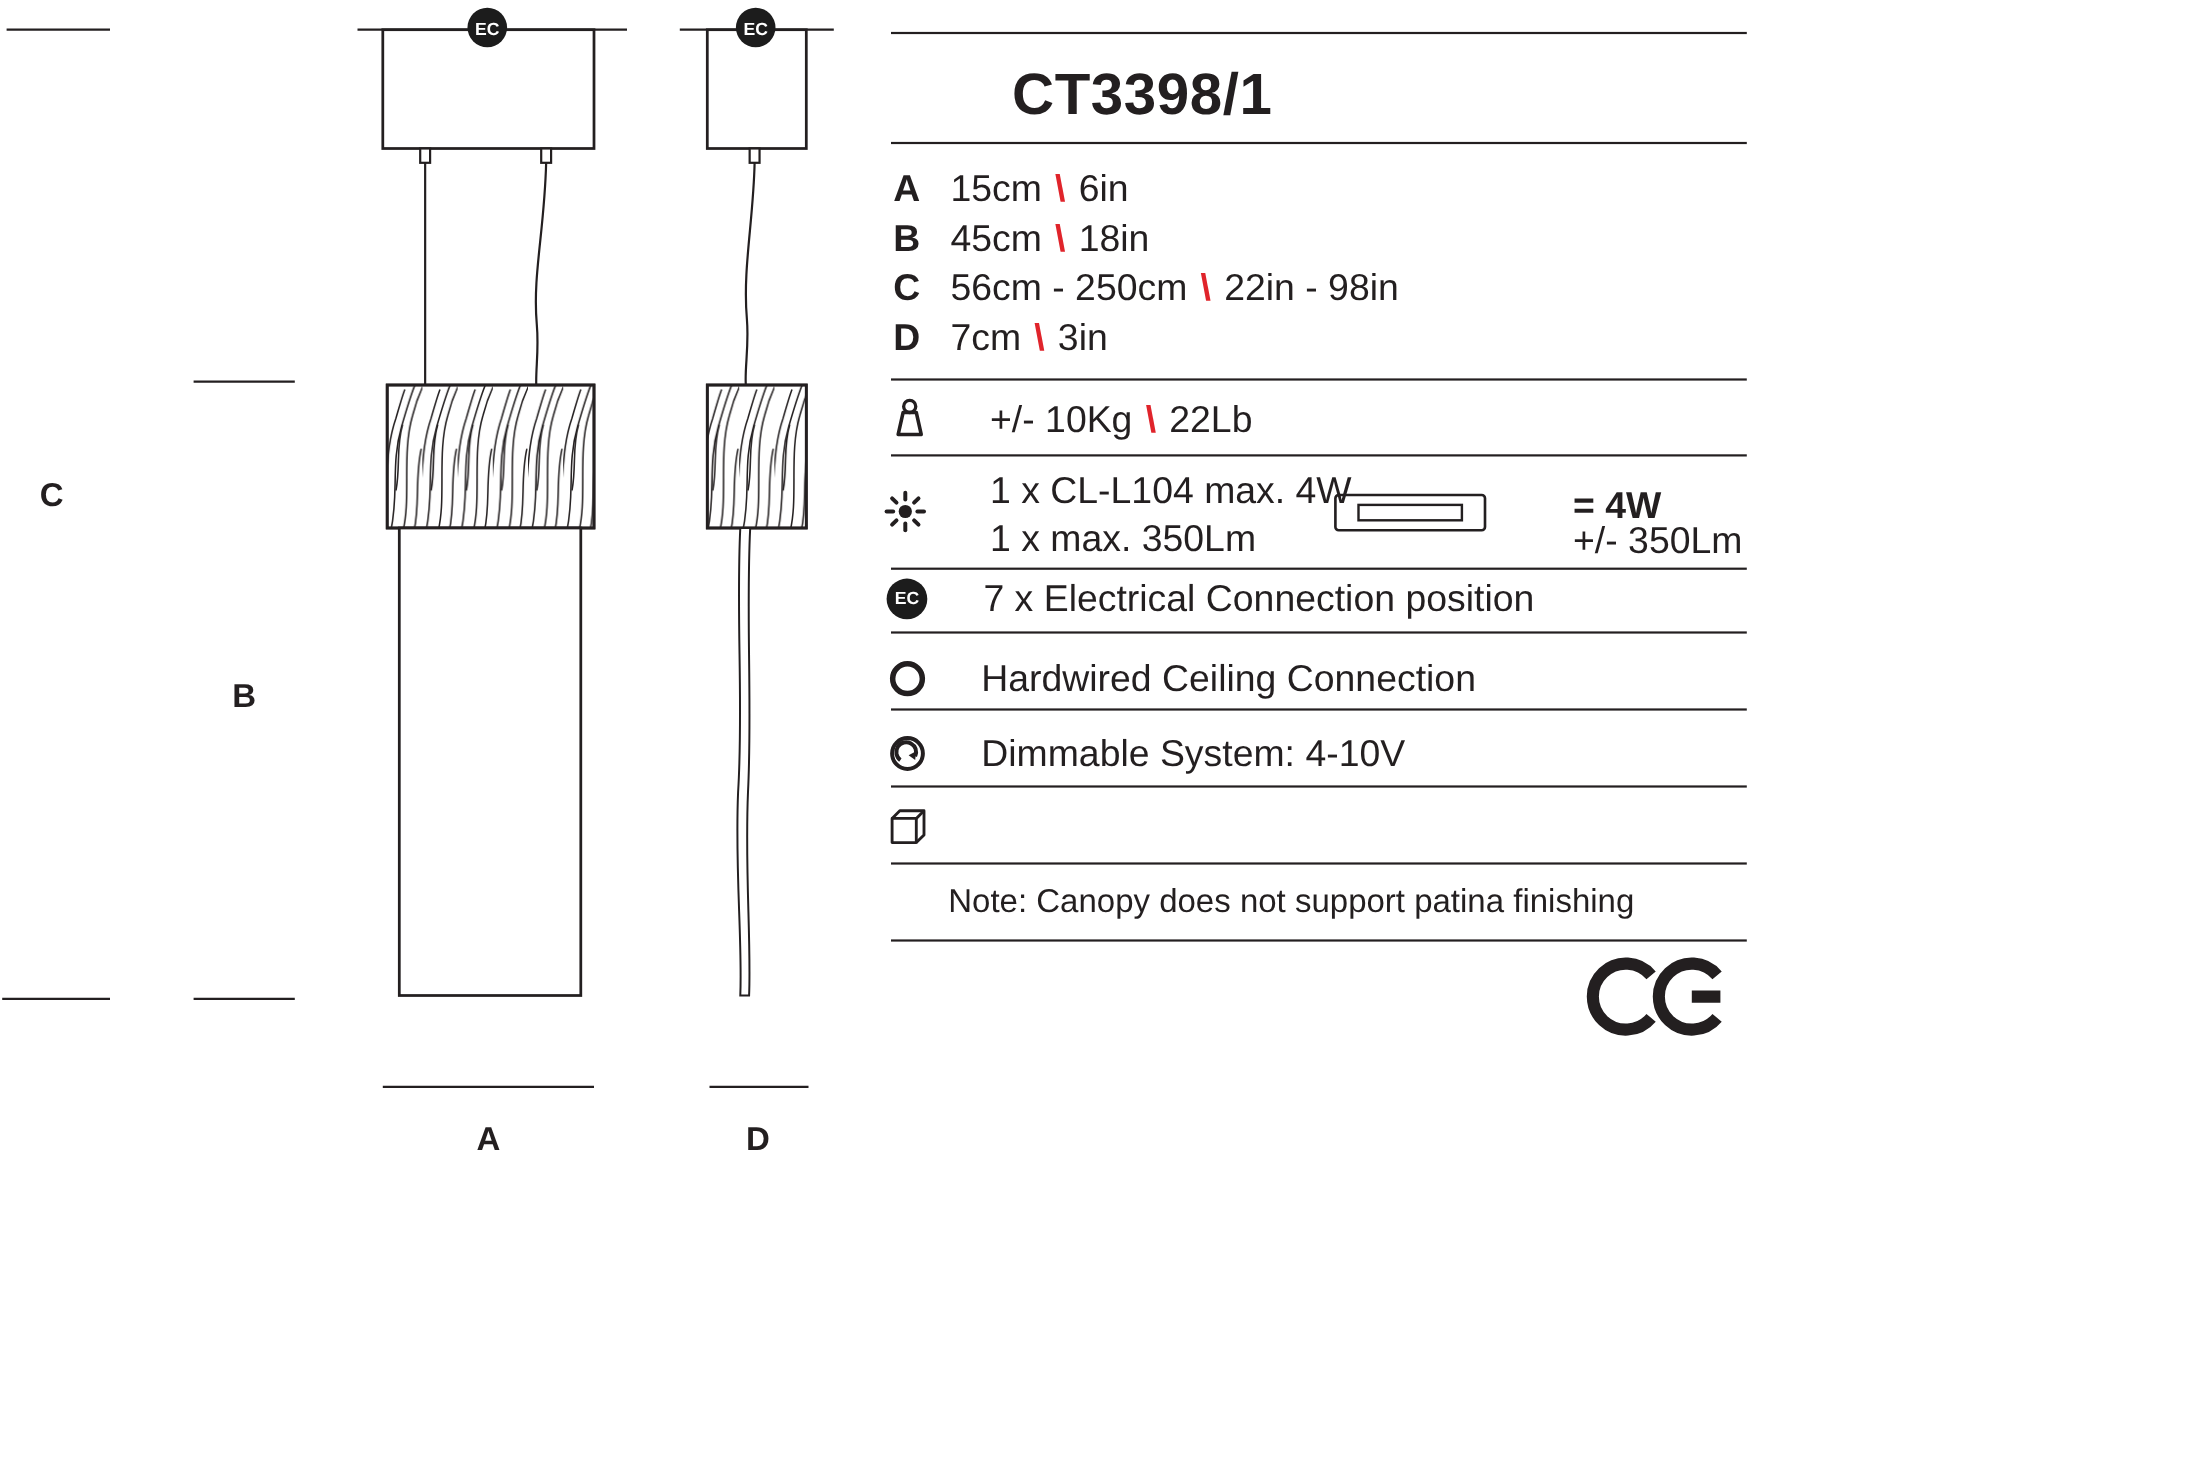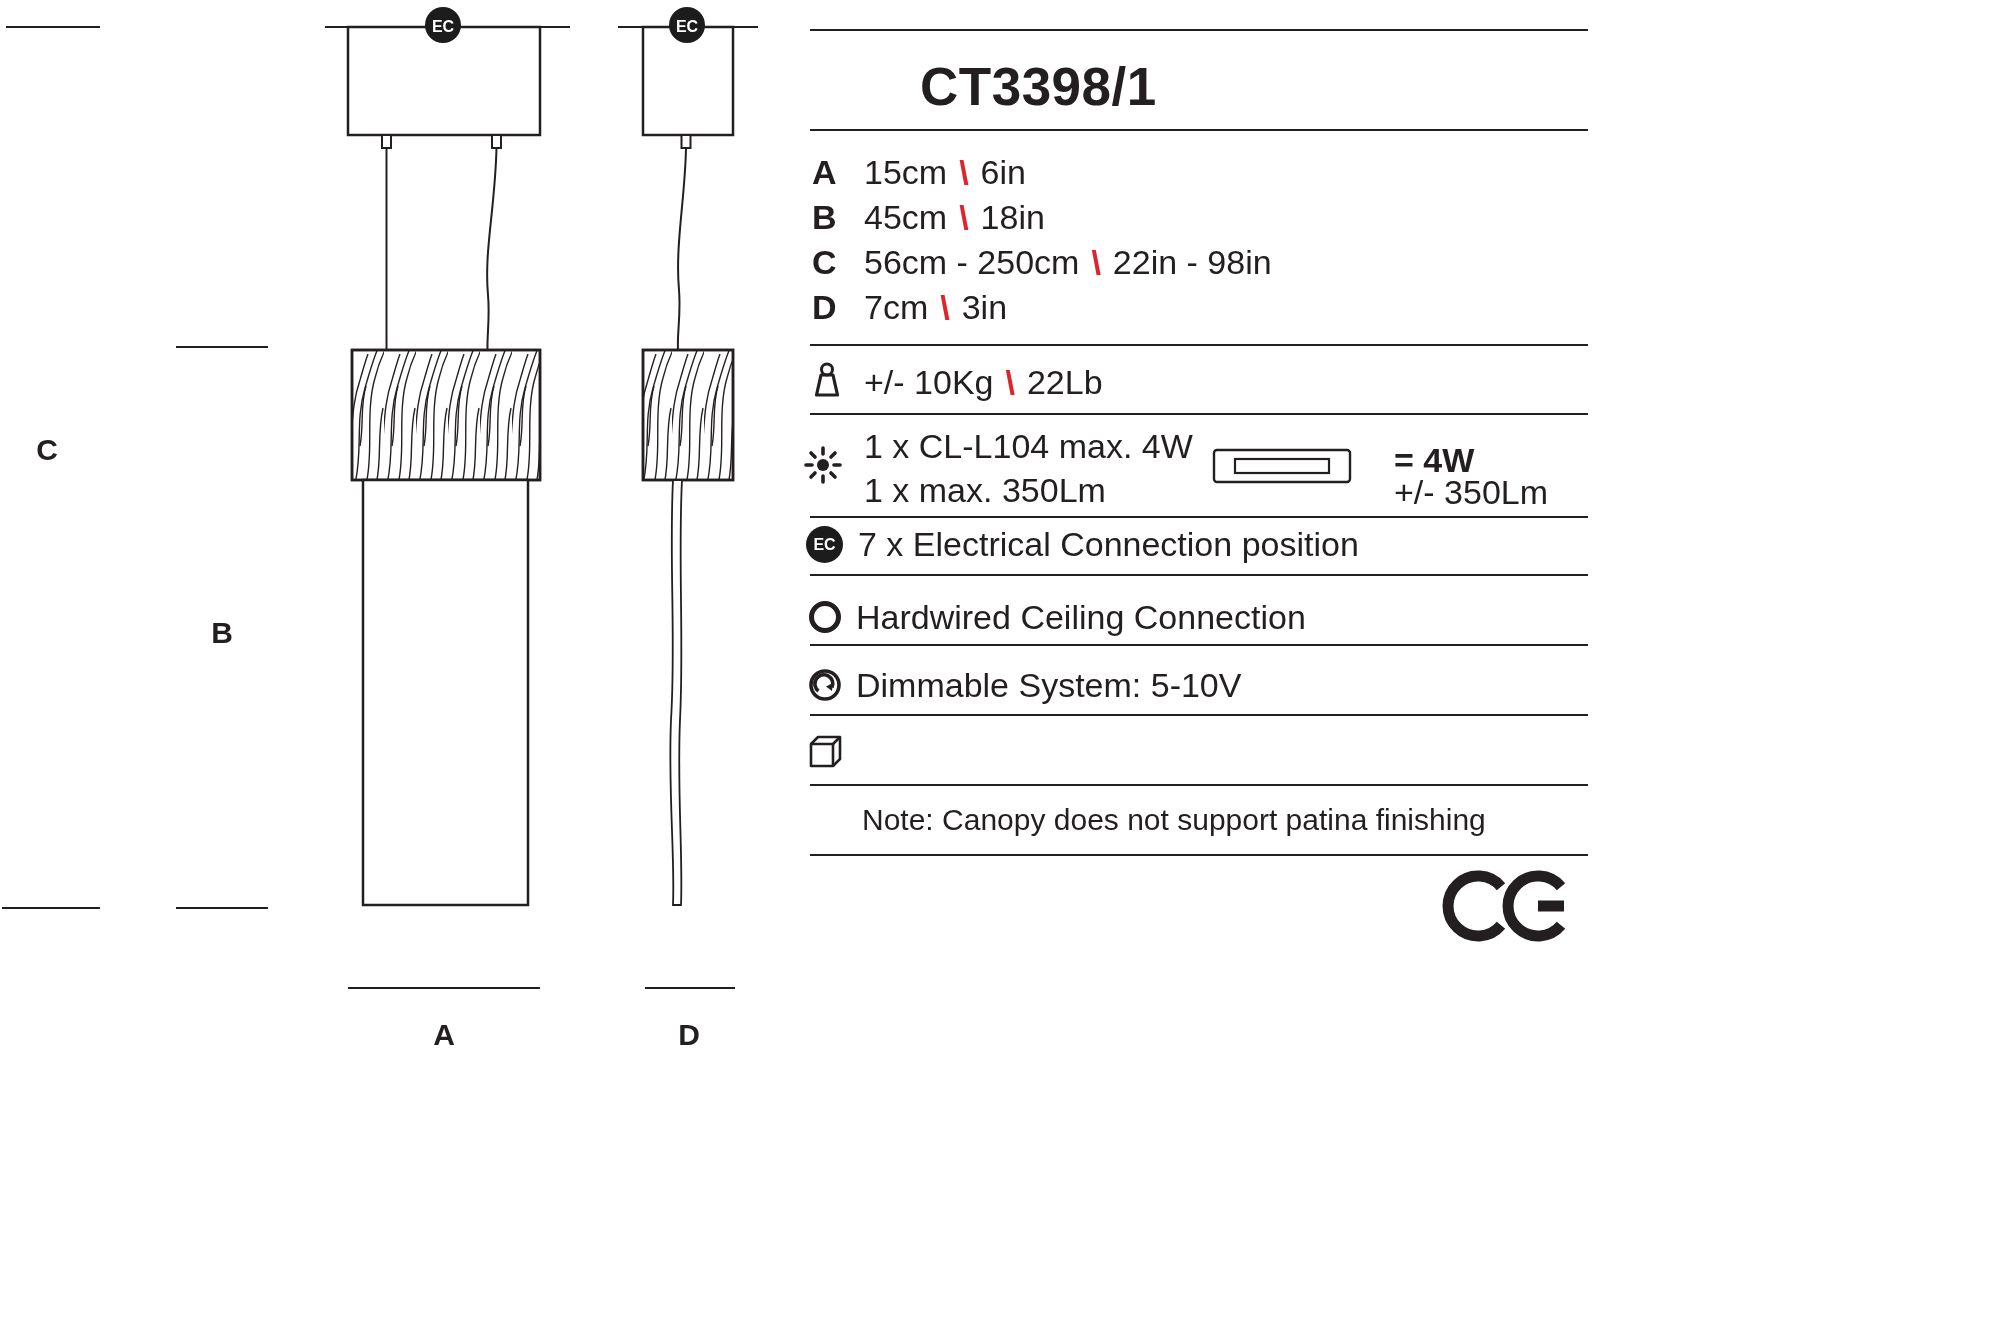--- a/index.html
+++ b/index.html
@@ -8,21 +8,21 @@
   .stage { position:relative; width:1588px; height:1335px; background:#fff; overflow:hidden; }
   .abs { position:absolute; }
 
   
   .rule { position:absolute; left:810px; width:1184px; height:0; border-top:2px solid #231f20; }
   .title { position:absolute; left:920px; top:56px; font-size:53px; font-weight:700; letter-spacing:.5px; }
   .dims { position:absolute; left:812px; top:150px; }
   .dim-row { display:flex; align-items:center; height:45px; font-size:34px; }
   .dim-key { width:52px; font-weight:700; }
   .sep { color:#e0242b; font-weight:700; margin:0 12px; }
-  .spec-text { position:absolute; height:44px; display:flex; align-items:center; font-size:34px; white-space:nowrap; }
+  .spec-text { position:absolute; height:44px; display:flex; align-items:center; font-size:34px; white-space:nowrap;margin-left:36px; }
   .bold { font-weight:700; }
   .note-text { position:absolute; left:862px; top:798px; height:44px; display:flex; align-items:center; font-size:30px; }
   .icon { position:absolute; }
   .ec-badge { position:absolute; width:37px; height:37px; border-radius:50%; background:#1c1c1c; color:#fff;
               display:flex; align-items:center; justify-content:center; font-size:16px; font-weight:700; }
 </style>
 </head>
 <body>
 
 <div class="stage">
@@ -171,21 +171,21 @@
   <svg class="icon" style="left:806px;top:598px" width="38" height="38" viewBox="0 0 38 38">
     <circle cx="19" cy="19" r="13.5" fill="none" stroke="#231f20" stroke-width="5"></circle>
   </svg>
   <div class="spec-text" style="left:856px;top:595px">Hardwired Ceiling Connection</div>
 
   <svg class="icon" style="left:806px;top:666px" width="38" height="38" viewBox="0 0 38 38">
     <circle cx="19" cy="19" r="14" fill="none" stroke="#231f20" stroke-width="3.6"></circle>
     <path d="M12.5 25 A9 9 0 1 1 26 21.5" fill="none" stroke="#231f20" stroke-width="3.6"></path>
     <path d="M26.8 17 L26 25 L20 20.5 Z" fill="#231f20"></path>
   </svg>
-  <div class="spec-text" style="left:856px;top:663px">Dimmable System: 5-10V</div>
+  <div class="spec-text" style="left:856px;top:663px">Dimmable System: 4-10V</div>
 
   <svg class="icon" style="left:804px;top:731px" width="42" height="42" viewBox="0 0 42 42">
     <g fill="none" stroke="#231f20" stroke-width="2.6" stroke-linejoin="round">
       <rect x="7" y="13" width="22" height="22"></rect>
       <path d="M7 13 L14 6 L36 6 L36 28 L29 35"></path>
       <path d="M29 13 L36 6"></path>
     </g>
   </svg>
 
   <div class="note-text">Note: Canopy does not support patina finishing</div>

